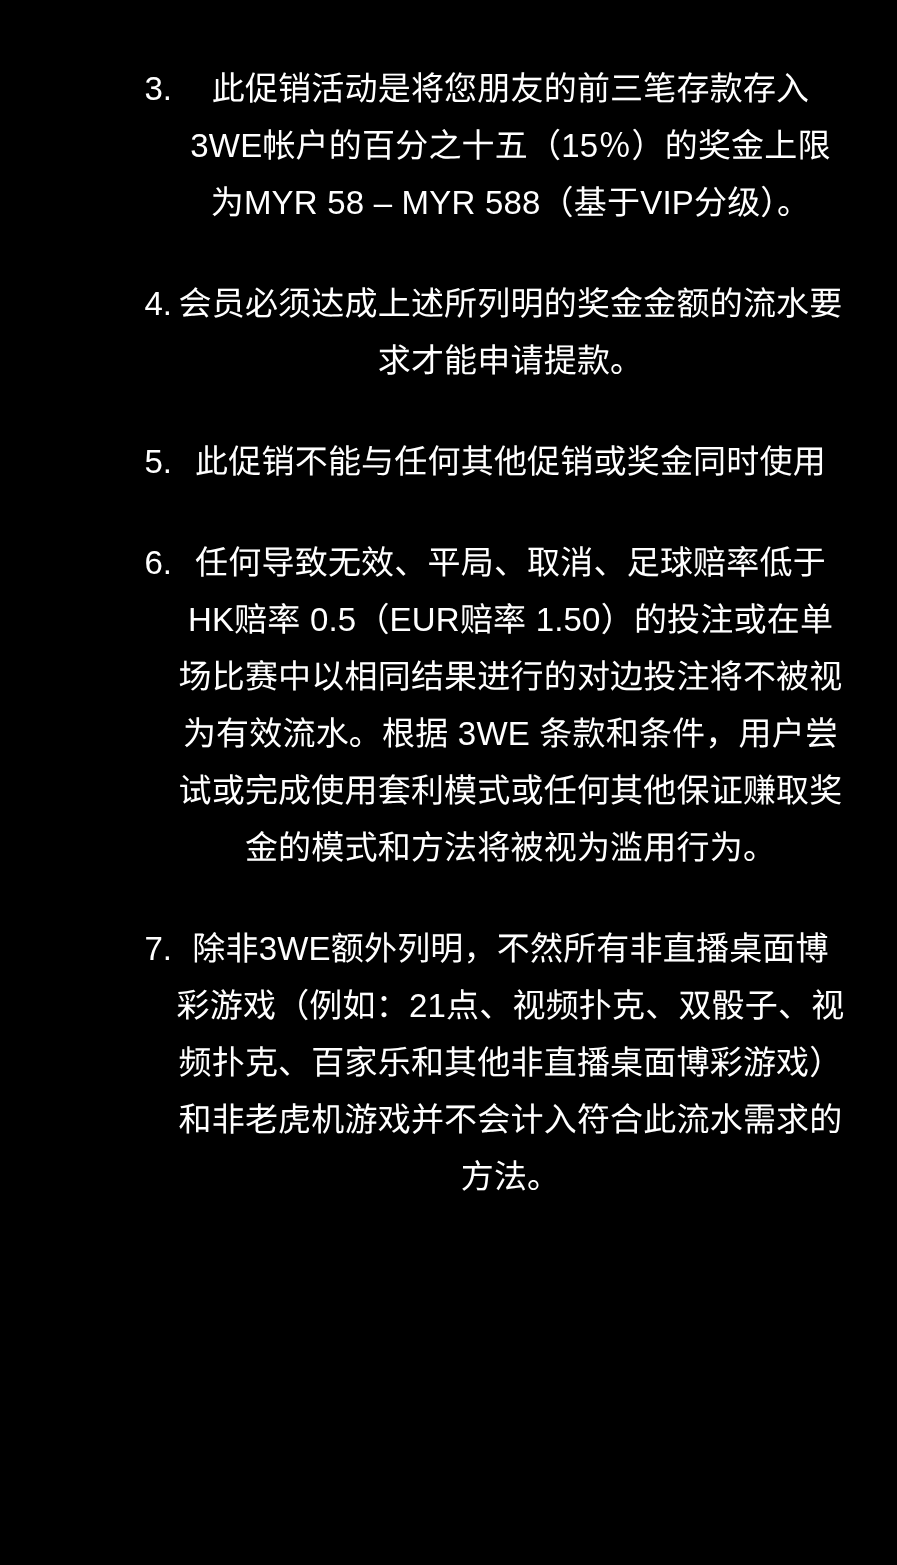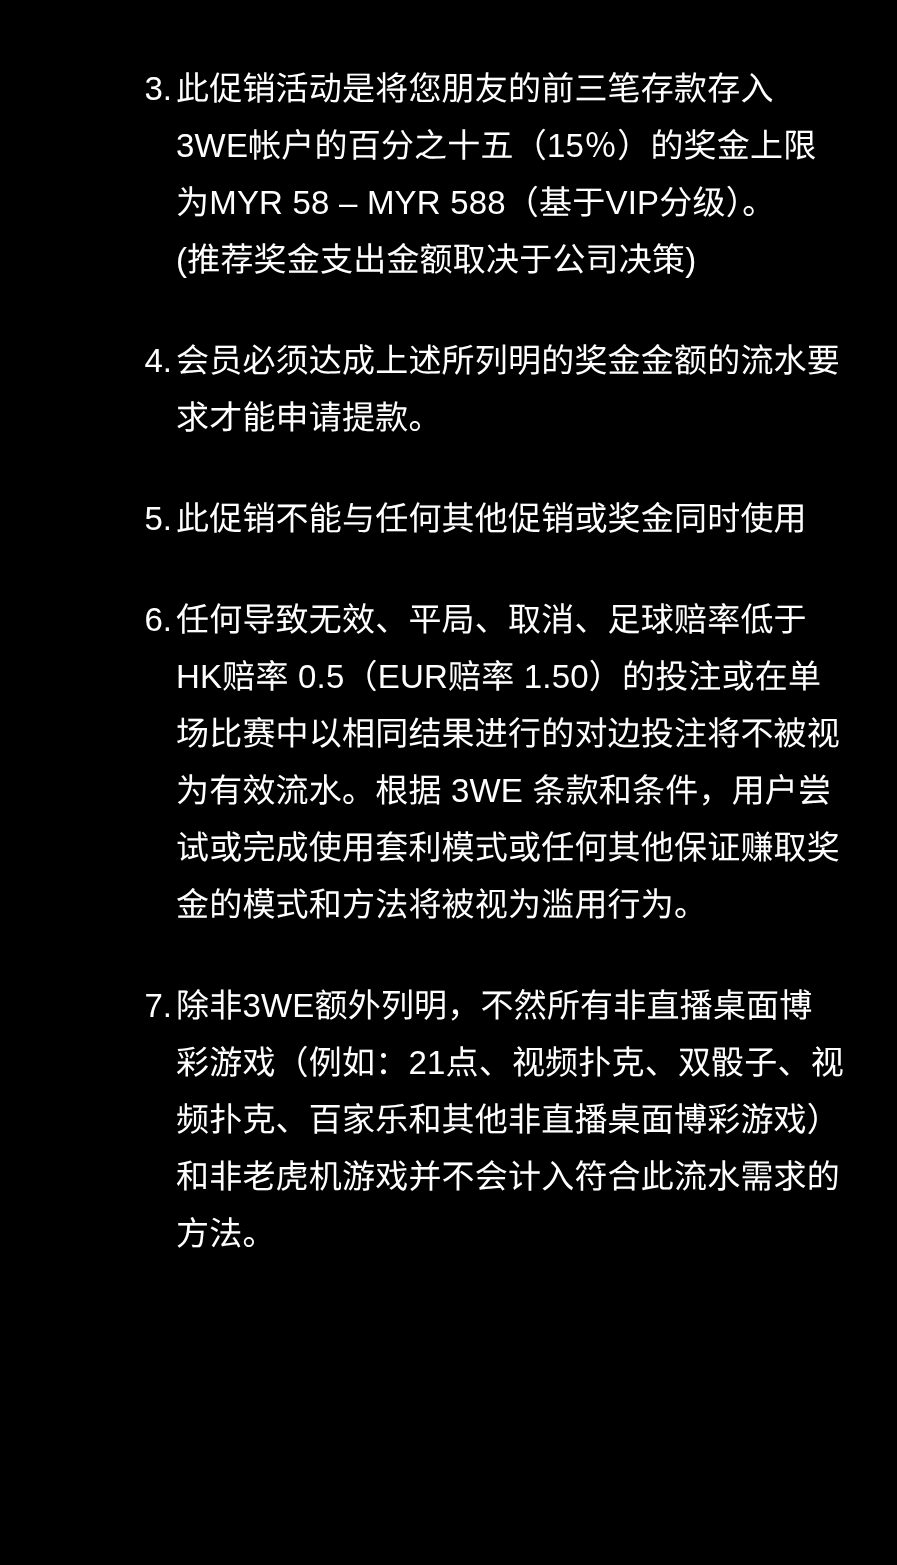--- a/index.html
+++ b/index.html
@@ -44,39 +44,39 @@
     line-height: 57px;
     color: #ffffff;
     letter-spacing: 0px;
   }
   .term-body {
     font-size: 33px;
     line-height: 57px;
     color: #ffffff;
     letter-spacing: 0.2px;
     word-break: break-word;
+    text-align: center;
   }
   .term-extra {
     display: block;
     font-size: 33px;
     line-height: 57px;
     color: #ffffff;
   }
 </style>
 </head>
 <body>
 
 <div class="page">
   <ol class="terms-list">
 
     <li class="term-item">
       <span class="term-number">3.</span>
       <div class="term-body">
         <span>此促销活动是将您朋友的前三笔存款存入3WE帐户的百分之十五（15％）的奖金上限为MYR 58 – MYR 588（基于VIP分级）。</span>
-        <span class="term-extra">(推荐奖金支出金额取决于公司决策)</span>
       </div>
     </li>
 
     <li class="term-item">
       <span class="term-number">4.</span>
       <div class="term-body">
         <span>会员必须达成上述所列明的奖金金额的流水要求才能申请提款。</span>
       </div>
     </li>
 

